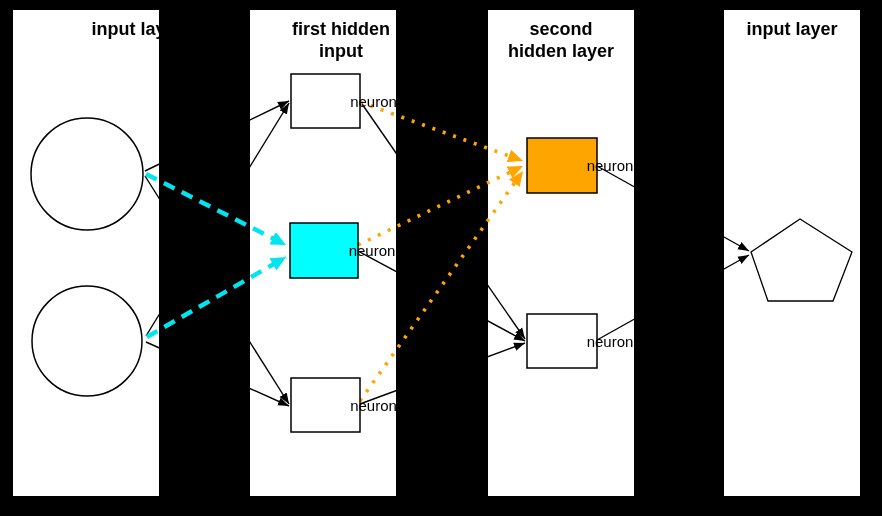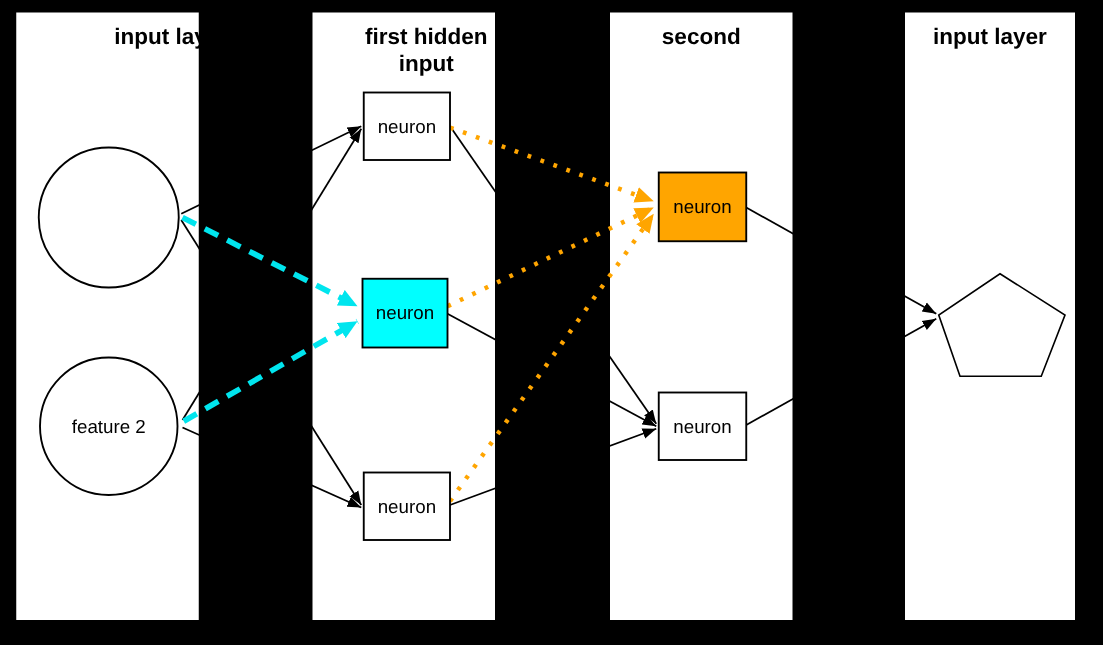--- a/index.html
+++ b/index.html
@@ -23,20 +23,21 @@
   }
   .layer-title span { display: block; }
   .node-label {
     position: absolute;
     display: flex;
     align-items: center;
     justify-content: center;
     font-size: 15px;
     color: #000;
     white-space: nowrap;
+    padding-left: 48px;
   }
 </style>
 </head>
 <body>
 
 <div id="canvas">
 
   <svg width="882" height="516" viewBox="0 0 882 516">
     <defs>
       <marker id="mBlack" markerWidth="12" markerHeight="10" refX="11" refY="5" orient="auto" markerUnits="userSpaceOnUse">
@@ -94,25 +95,25 @@
 
   <div class="layer-title" style="left:13px;  width:168px;margin-left:40px;">
     <span>input layer</span>
   </div>
   <div class="layer-title" style="left:268px; width:146px;">
     <span>first hidden</span>
     <span>input</span>
   </div>
   <div class="layer-title" style="left:488px; width:146px;">
     <span>second</span>
+    <span>hidden layer</span>
   </div>
   <div class="layer-title" style="left:724px; width:136px;">
     <span>input layer</span>
   </div>
 
-  <div class="node-label" style="left:32px;  top:286px; width:110px; height:110px;">feature 2</div>
   <div class="node-label" style="left:291px; top:74px;  width:69px;  height:54px;">neuron</div>
   <div class="node-label" style="left:290px; top:223px; width:68px;  height:55px;">neuron</div>
   <div class="node-label" style="left:291px; top:378px; width:69px;  height:54px;">neuron</div>
   <div class="node-label" style="left:527px; top:138px; width:70px;  height:55px;">neuron</div>
   <div class="node-label" style="left:527px; top:314px; width:70px;  height:54px;">neuron</div>
 
 </div>
 
 </body></html>

